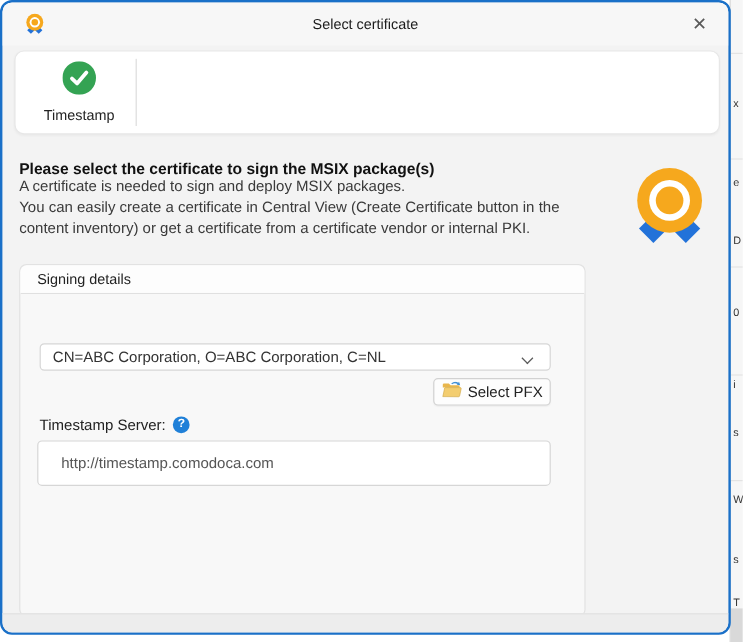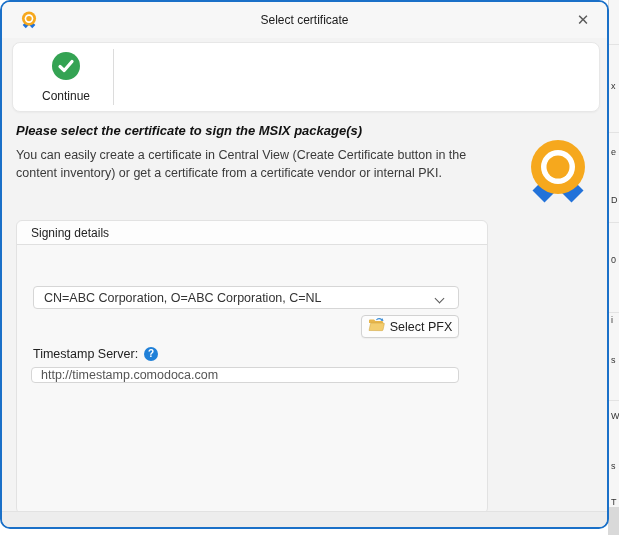--- a/index.html
+++ b/index.html
@@ -52,22 +52,22 @@
     position:absolute;left:12px;top:4px;width:82px;height:60px;
     display:flex;flex-direction:column;align-items:center;justify-content:center;
     gap:5px;cursor:pointer;border-radius:6px;
   }
   .continue-btn .label{font-size:12px;color:#222;}
   .toolbar .vdivider{
     position:absolute;left:100px;top:6px;bottom:6px;width:1px;background:#dcdcdc;
   }
   
   .intro-heading{
-    position:absolute;left:14px;top:121px;
-    font-size:13px;font-weight:bold;color:#111;font-style:italic;
+    position:absolute;left:14px;top:131px;
+    font-size:13px;font-weight:bold;color:#111;
   }
   .intro-body{
     position:absolute;left:14px;top:145px;width:500px;
     font-size:12.5px;color:#3a3a3a;line-height:17.5px;
   }
   
   .medal-large{position:absolute;left:524px;top:136px;width:64px;height:70px;}
   
   .groupbox{
     position:absolute;left:14px;top:218px;width:472px;height:294px;
@@ -113,23 +113,23 @@
   .ts-label-row{
     position:absolute;left:16px;top:126px;display:flex;align-items:center;gap:6px;
   }
   .ts-label-row .lbl{font-size:12.5px;color:#222;}
   .help-icon{
     width:14px;height:14px;border-radius:50%;background:#2080d8;color:#fff;
     font-size:10px;font-weight:bold;display:flex;align-items:center;
     justify-content:center;cursor:pointer;line-height:14px;
   }
   .ts-input{
-    position:absolute;left:14px;top:146px;width:428px;height:16px;
+    position:absolute;left:14px;top:146px;width:428px;height:38px;
     background:#ffffff;border:1px solid #d6d6d6;border-radius:4px;
-    box-sizing:border-box;padding:0 9px;font-size:12.5px;color:#555;
+    box-sizing:border-box;padding:0 19px;font-size:12.5px;color:#555;
     font-family:"Liberation Sans","DejaVu Sans",sans-serif;outline:none;
   }
   
   .footer{
     position:absolute;left:0;right:0;bottom:0;height:15px;
     background:#ededed;border-top:1px solid #e2e2e2;
   }
 </style>
 </head>
 <body>
@@ -169,27 +169,28 @@
   </div>
 
   <div class="toolbar">
     <div class="continue-btn">
       <span>
         <svg width="28" height="28" viewBox="0 0 28 28">
           <circle cx="14" cy="14" r="14" fill="#34a353"></circle>
           <polyline points="8,14.5 12.2,18.5 20,9.5" fill="none" stroke="#ffffff" stroke-width="3.2" stroke-linecap="round" stroke-linejoin="round"></polyline>
         </svg>
       </span>
-      <span class="label">Continue</span>
+      <span class="label">Timestamp</span>
     </div>
     <div class="vdivider"></div>
   </div>
 
   <div class="intro-heading">Please select the certificate to sign the MSIX package(s)</div>
   <div class="intro-body">
+    <div>A certificate is needed to sign and deploy MSIX packages.</div>
     <div>You can easily create a certificate in Central View (Create Certificate button in the</div>
     <div>content inventory) or get a certificate from a certificate vendor or internal PKI.</div>
   </div>
 
   <span class="medal-large">
     <svg width="64" height="70" viewBox="0 0 64 70">
       <rect x="10" y="44" width="17" height="17" transform="rotate(45 18.5 52.5)" fill="#2272d9"></rect>
       <rect x="37" y="44" width="17" height="17" transform="rotate(45 45.5 52.5)" fill="#2272d9"></rect>
       <circle cx="32" cy="29" r="27" fill="#f6a81d"></circle>
       <circle cx="32" cy="29" r="17" fill="#ffffff"></circle>

